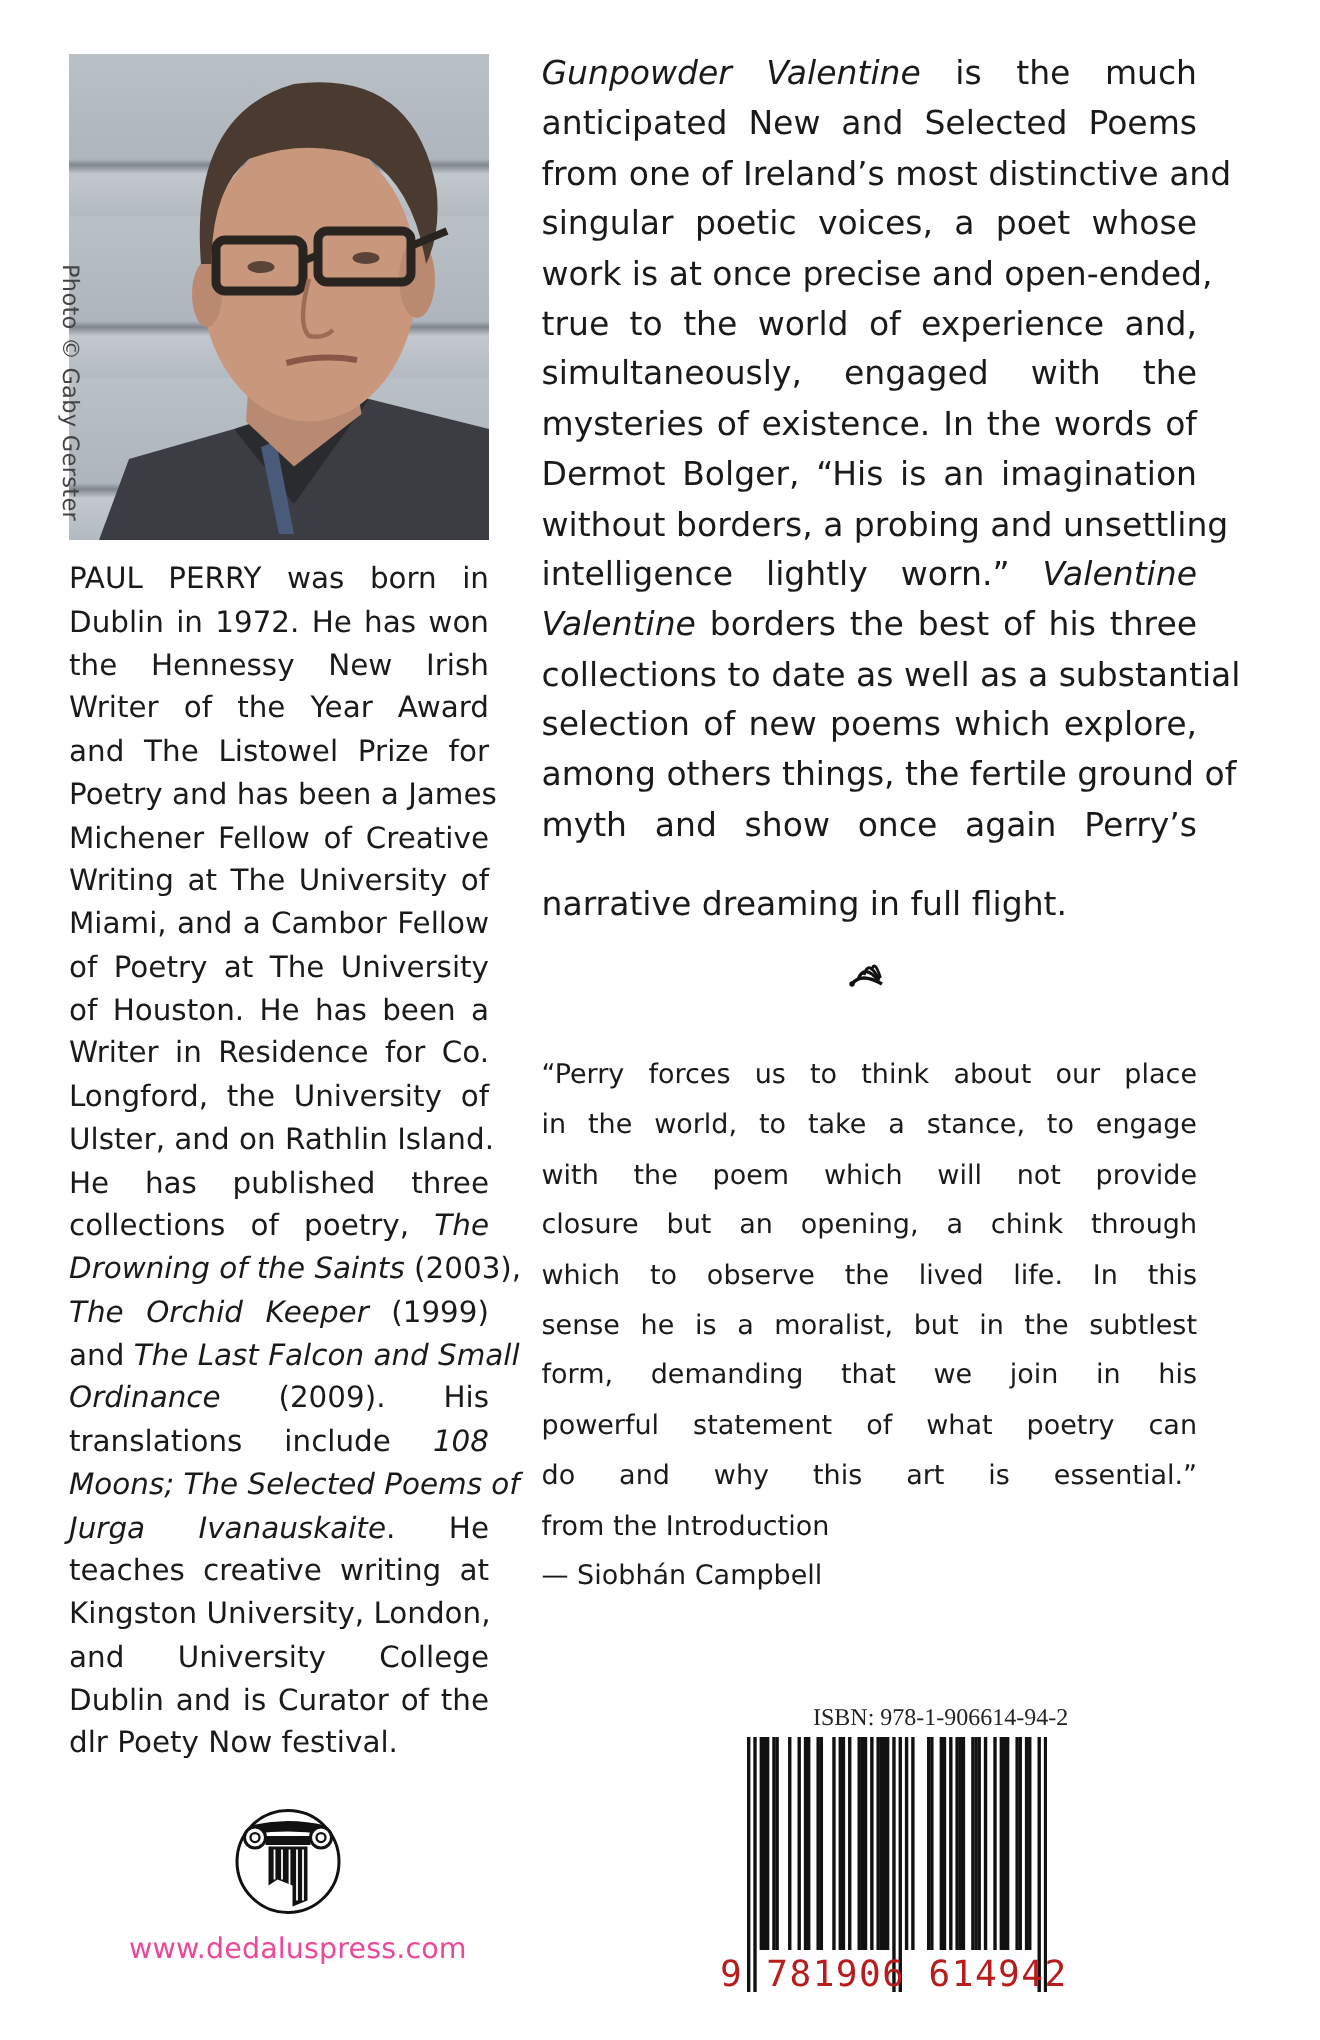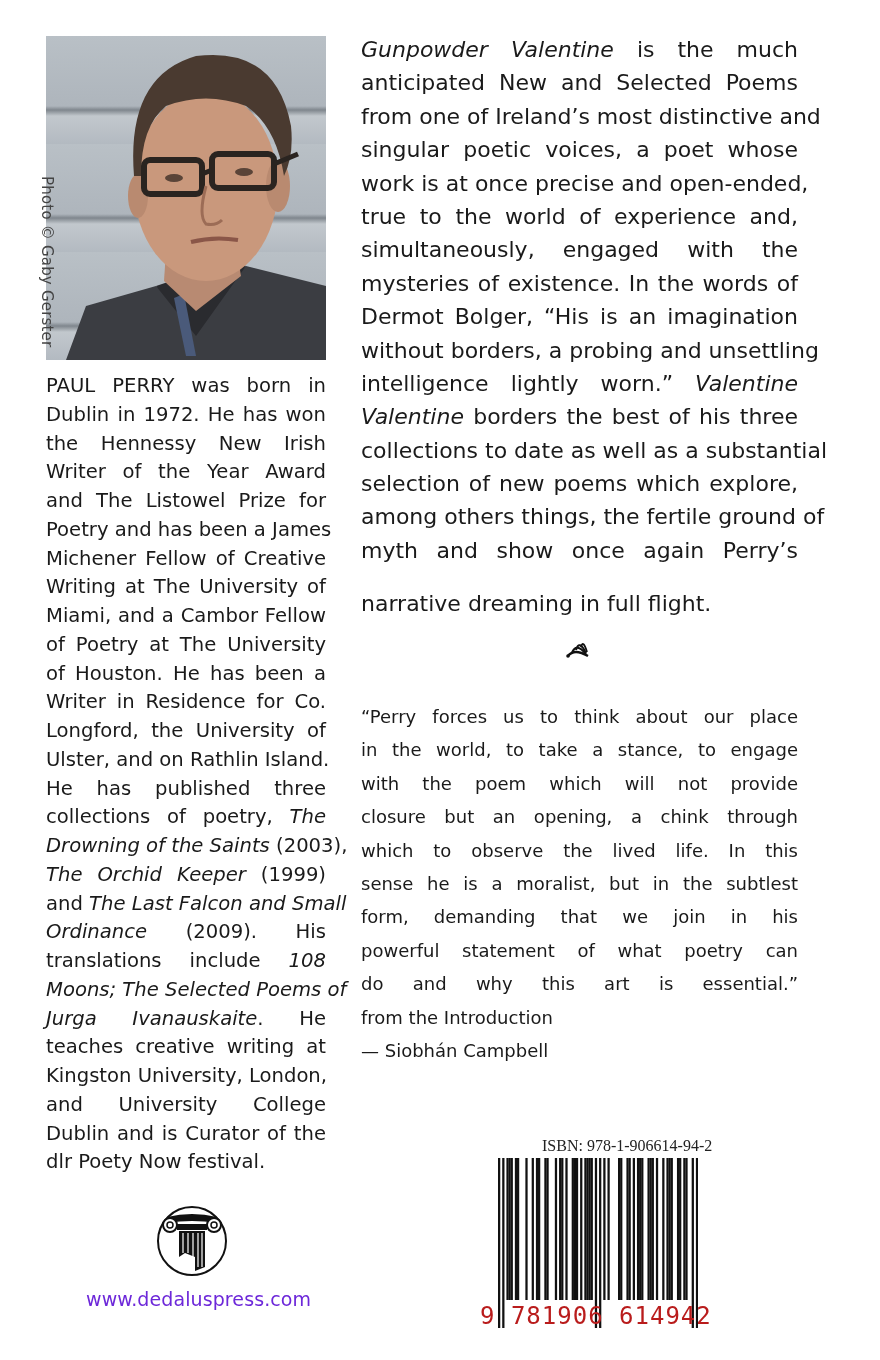--- a/index.html
+++ b/index.html
@@ -15,21 +15,21 @@
   .bio .ln.last { text-align-last: left; }
   .blurb { position: absolute; left: 361px; top: 33px; width: 437px; font-size: 22px; line-height: 33.4px; }
   .blurb .ln { display: block; text-align: justify; text-align-last: justify; white-space: nowrap; height: 33.4px; }
   .blurb .ln.last { text-align-last: left; margin-top: 20px; }
   .quote { position: absolute; left: 361px; top: 700px; width: 437px; font-size: 18px; line-height: 33.4px; }
   .quote .ln { display: block; text-align: justify; text-align-last: justify; white-space: nowrap; height: 33.4px; }
   .quote .ln.last { text-align-last: left; }
   i { font-style: italic; }
   .ornament { position: absolute; left: 564px; top: 636px; width: 30px; height: 26px; }
   .logo { position: absolute; left: 155px; top: 1203px; width: 74px; height: 74px; }
-  .url { position: absolute; left: 86px; top: 1288px; width: 210px; font-size: 19px; color: #6d28d9; letter-spacing: 0.1px; }
+  .url { position: absolute; left: 86px; top: 1288px; width: 210px; font-size: 19px; color: #ec4899; letter-spacing: 0.1px; }
   .isbn-label { position: absolute; left: 498px; top: 1137px; font-family: Liberation Serif, serif; font-size: 16px; color: #222; margin-left: 44px; }
   .barcode { position: absolute; left: 498px; top: 1158px; width: 200px; height: 170px; }
   .barcode-digits { position: absolute; left: 480px; top: 1302px; font-family: "DejaVu Sans Mono", monospace; font-size: 24px; color: #b91c1c; letter-spacing: 1px; background: transparent; }
 </style>
 </head>
 <body>
 
 <div class="photo">
   <svg width="280" height="324" viewBox="0 0 280 324">
 

